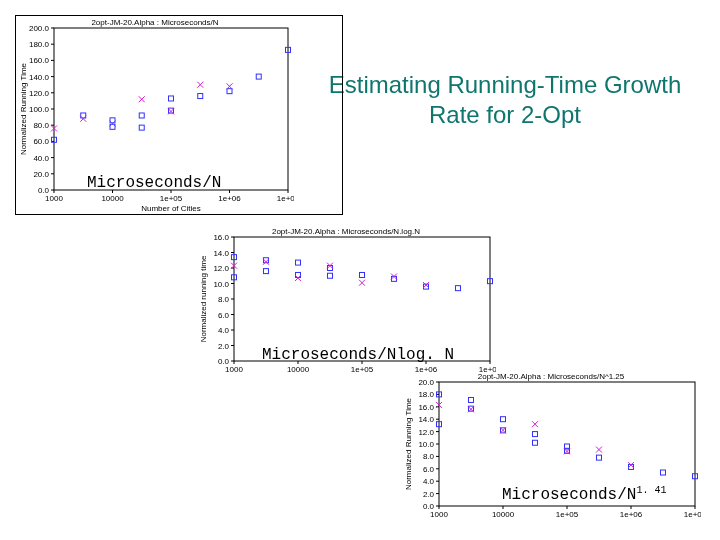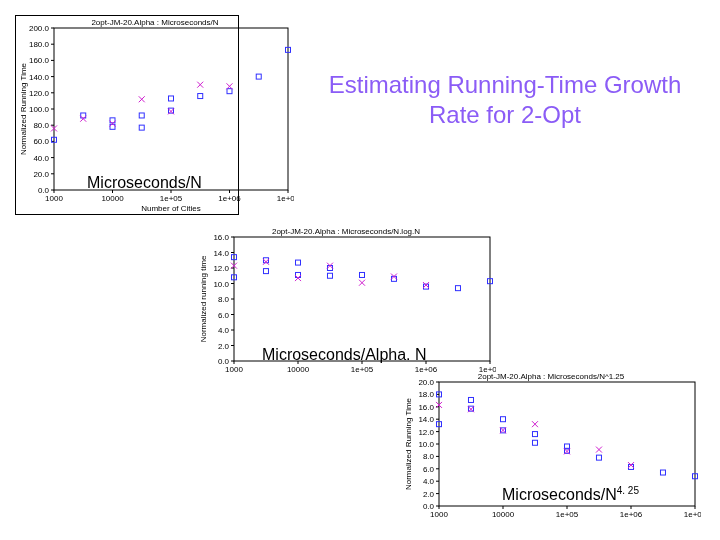--- a/index.html
+++ b/index.html
@@ -11,25 +11,25 @@
     overflow: hidden;
   }
   .stage { position: relative; width: 720px; height: 540px; }
   .title {
     position: absolute;
     left: 320px; top: 70px;
     width: 370px;
     text-align: center;
     font-size: 24px;
     line-height: 1.25;
-    color: #8b5cf6;
+    color: #0f766e;
   }
   .label-box {
     position: absolute;
-    font-family: Liberation Sans, sans-serif;
+    font-family: Liberation Mono, monospace;
     font-size: 16px;
     background: #fff;
     padding: 2px 4px;
   }
   .lbl1 { left: 83px;  top: 172px; }
   .lbl2 { left: 258px; top: 344px; }
   .lbl3 { left: 498px; top: 483px; }
   .lbl3 sup { font-size: 10px; }
 
   
@@ -41,35 +41,35 @@
   .axis { stroke:#000; stroke-width:1; fill:none; }
   .tick { stroke:#000; stroke-width:1; }
   .gridtxt { font: 8px Arial, sans-serif; fill:#000; }
   .charttitle { font: 8px Arial, sans-serif; fill:#000; }
   .ylabel { font: 8px Arial, sans-serif; fill:#000; }
   .xlabel { font: 8px Arial, sans-serif; fill:#000; }
   .pt-o { fill:none; stroke:#3030ff; stroke-width:1; }
   .pt-x { fill:none; stroke:#d020d0; stroke-width:1; }
 
   
-  .c1 { left: 15px;  top: 15px;  width: 224px; height: 200px; border:1px solid #000; }
+  .c1 { left: 15px;  top: 15px;  width: 328px; height: 200px; border:1px solid #000; }
   .c2 { left: 196px; top: 225px; width: 300px; height: 160px; }
   .c3 { left: 401px; top: 370px; width: 300px; height: 160px; }
 </style>
 </head>
 <body>
 
 <div class="stage">
 
   <div class="title">Estimating Running-Time Growth Rate for 2-Opt</div>
 
   <div class="label-box lbl1">Microseconds/N</div>
-  <div class="label-box lbl2">Microseconds/Alpha. N</div>
+  <div class="label-box lbl2">Microseconds/Nlog. N</div>
   <div class="label-box lbl3">
-    <span>Microseconds/N</span><sup>4. 25</sup>
+    <span>Microseconds/N</span><sup>1. 41</sup>
   </div>
 
   <div class="chart c1">
     <svg id="chart1" width="278" height="198">
         <text x="139" y="9" text-anchor="middle" class="charttitle">2opt-JM-20.Alpha : Microseconds/N</text>
         <rect x="38" y="12" width="234" height="162" class="axis"></rect>
         <line x1="35" y1="174" x2="38" y2="174" class="tick"></line>
         <text x="33" y="177" text-anchor="end" class="gridtxt">0.0</text>
         <line x1="35" y1="157.8" x2="38" y2="157.8" class="tick"></line>
         <text x="33" y="160.8" text-anchor="end" class="gridtxt">20.0</text>

